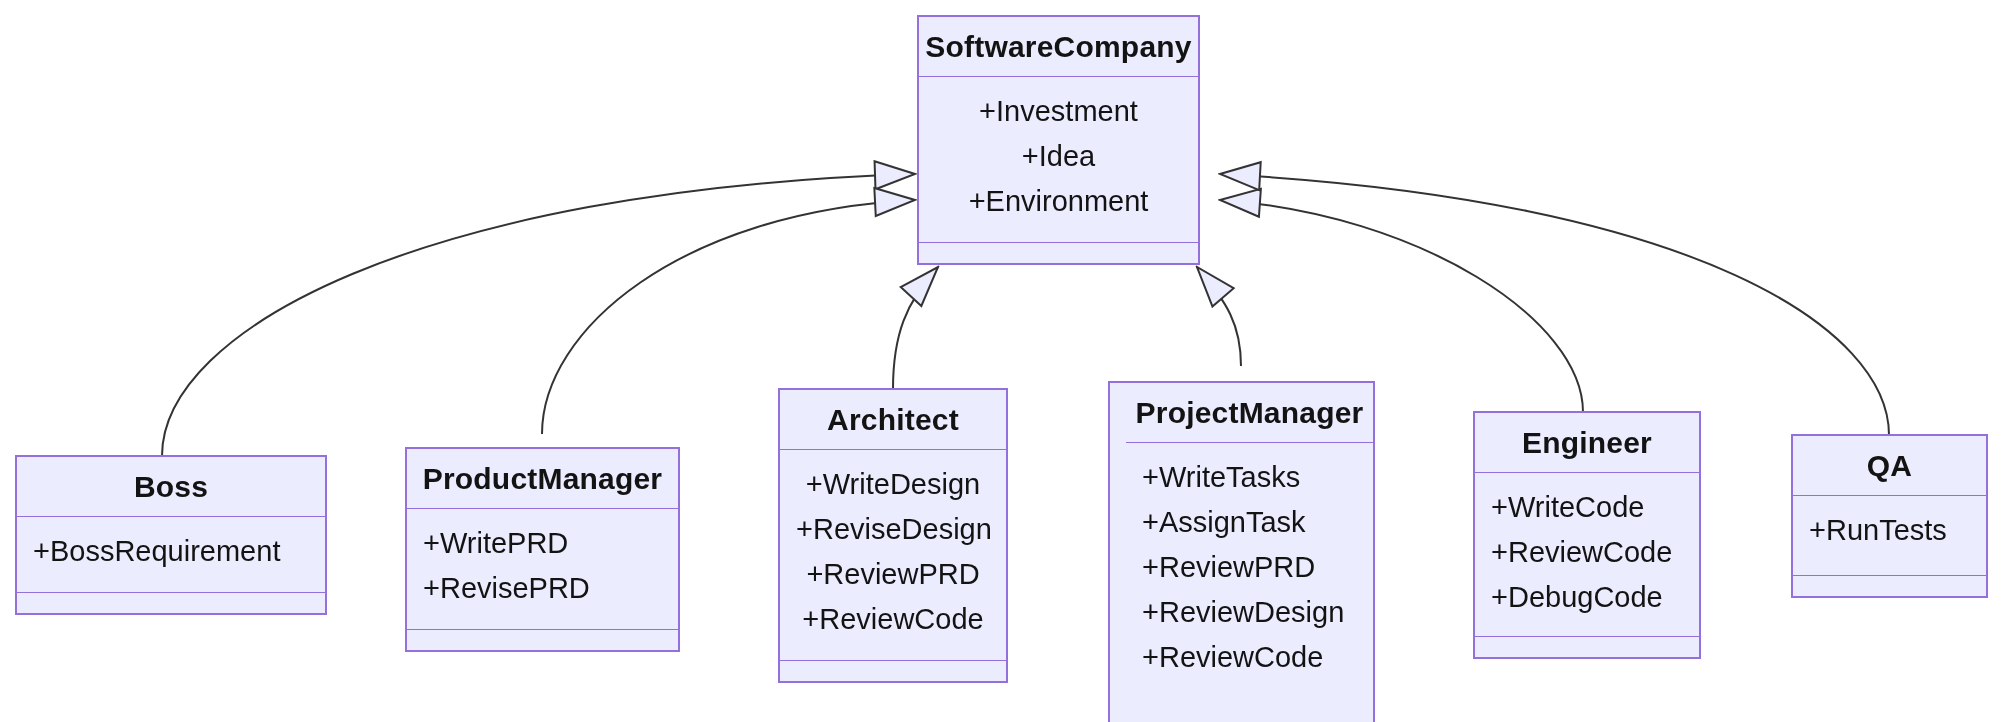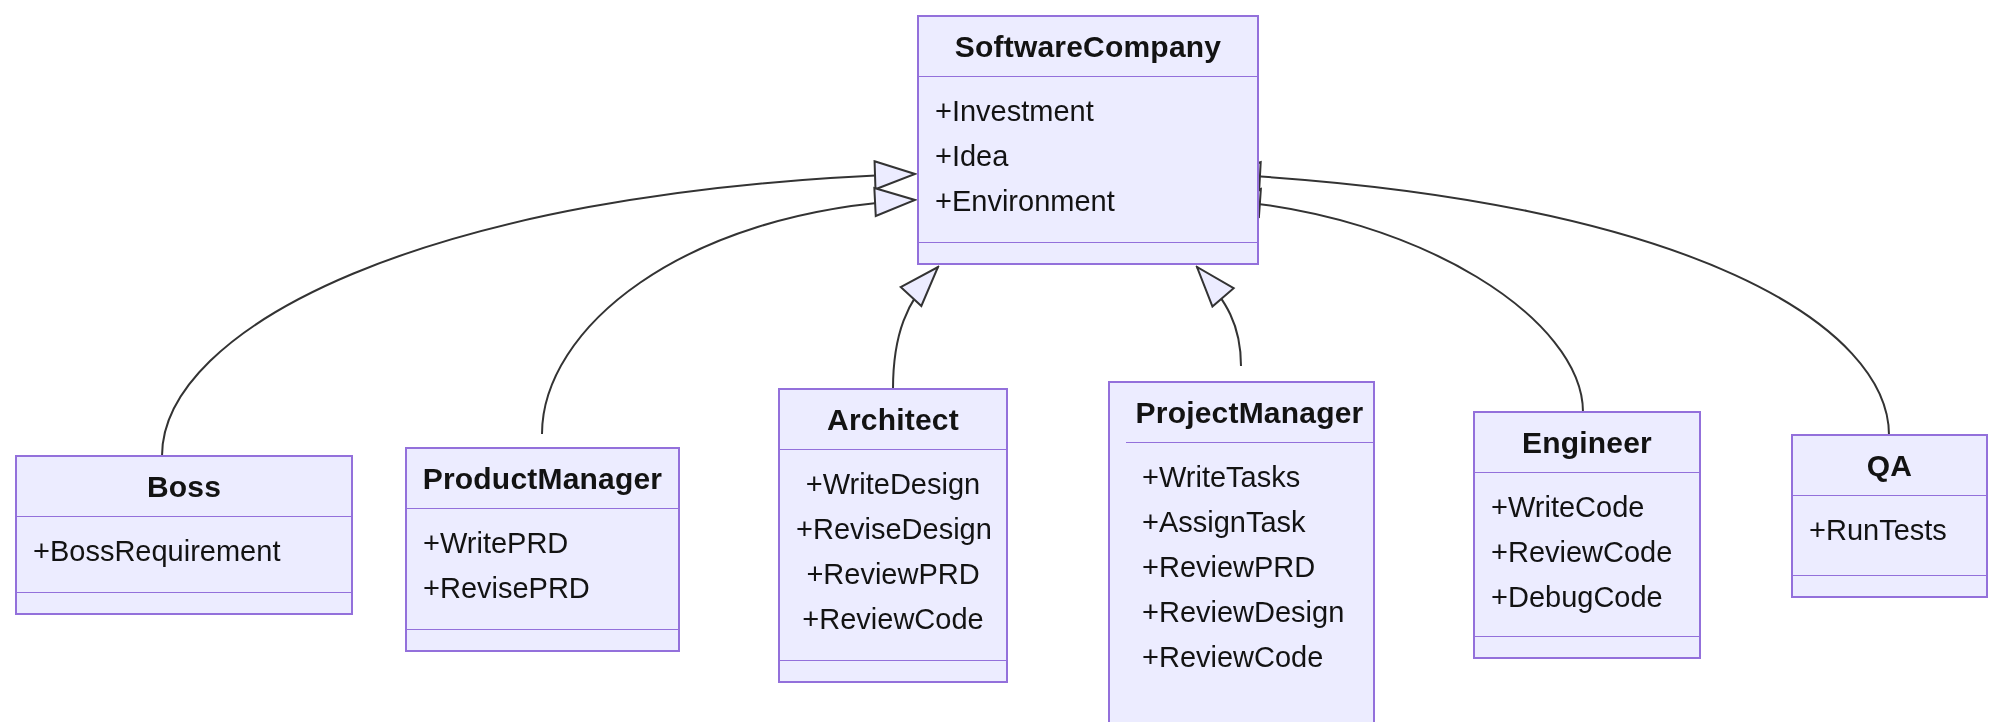--- a/index.html
+++ b/index.html
@@ -42,22 +42,22 @@
     font-size:29px;
     overflow:hidden;
   }
   .uml-class .attrs .m{line-height:45px;white-space:nowrap;}
   .uml-class .methods{
     flex:0 0 20px;
     border-top:1.5px solid var(--node-border);
   }
 
   
-  .c-sc  {left:917px; top:15px;  width:342px;height:250px;}
-  .c-boss{left:15px;  top:455px; width:338px;height:160px;}
+  .c-sc  {left:917px; top:15px;  width:283px;height:250px;text-align:center;}
+  .c-boss{left:15px;  top:455px; width:312px;height:160px;}
   .c-pm  {left:405px; top:447px; width:275px;height:205px;}
   .c-arch{left:778px; top:388px; width:230px;height:295px;text-align:center;}
   .c-pjm {left:1108px;top:381px; width:267px;height:408px;padding-left:16px;}
   .c-eng {left:1473px;top:411px; width:228px;height:248px;}
   .c-qa  {left:1791px;top:434px; width:197px;height:164px;}
 </style>
 </head>
 <body>
 
 <div id="canvas">

